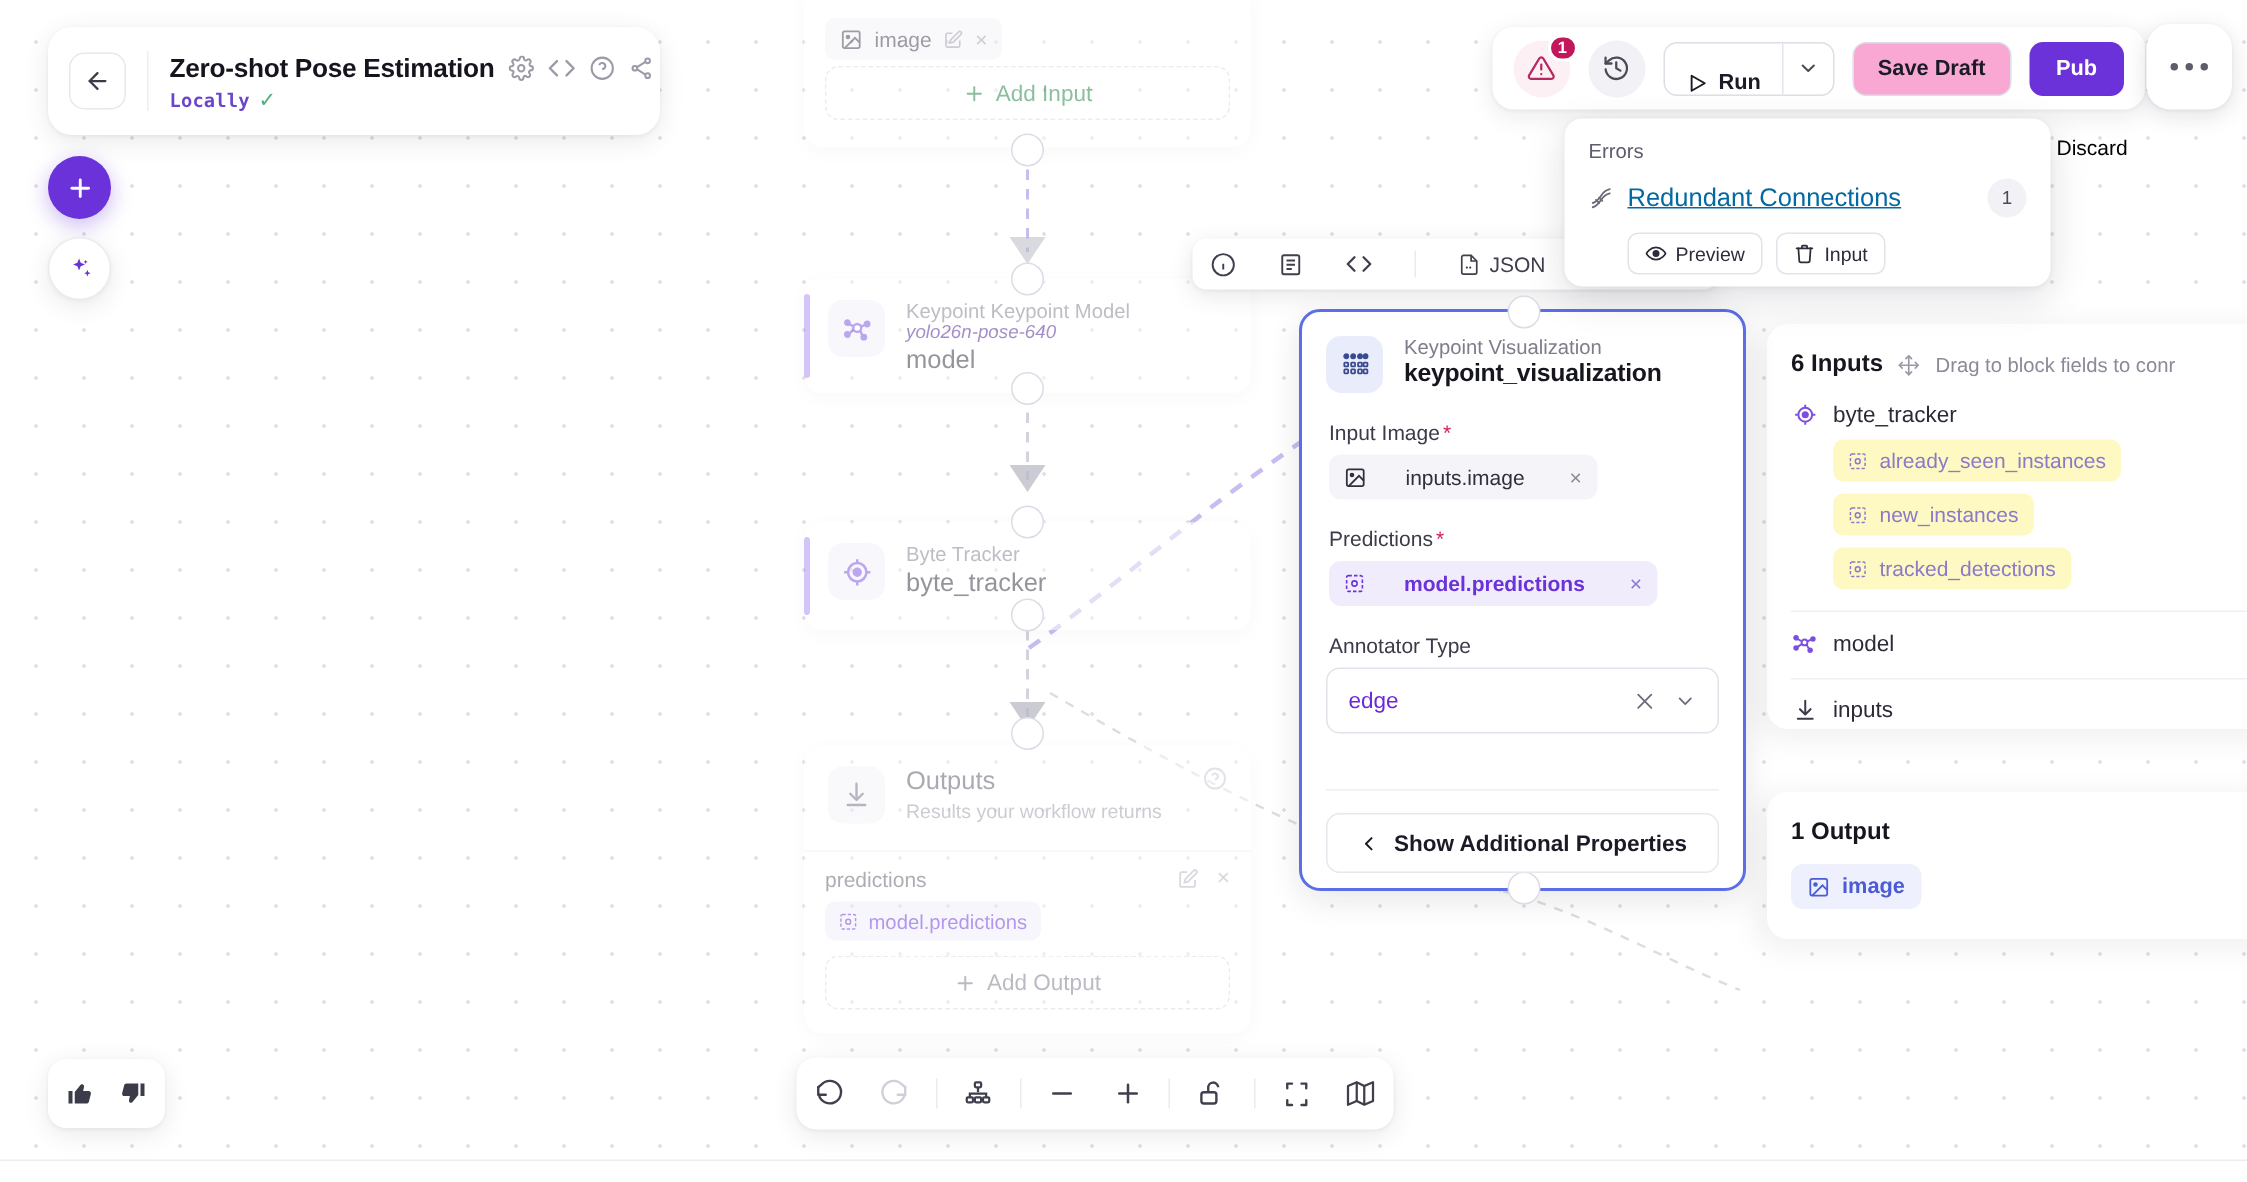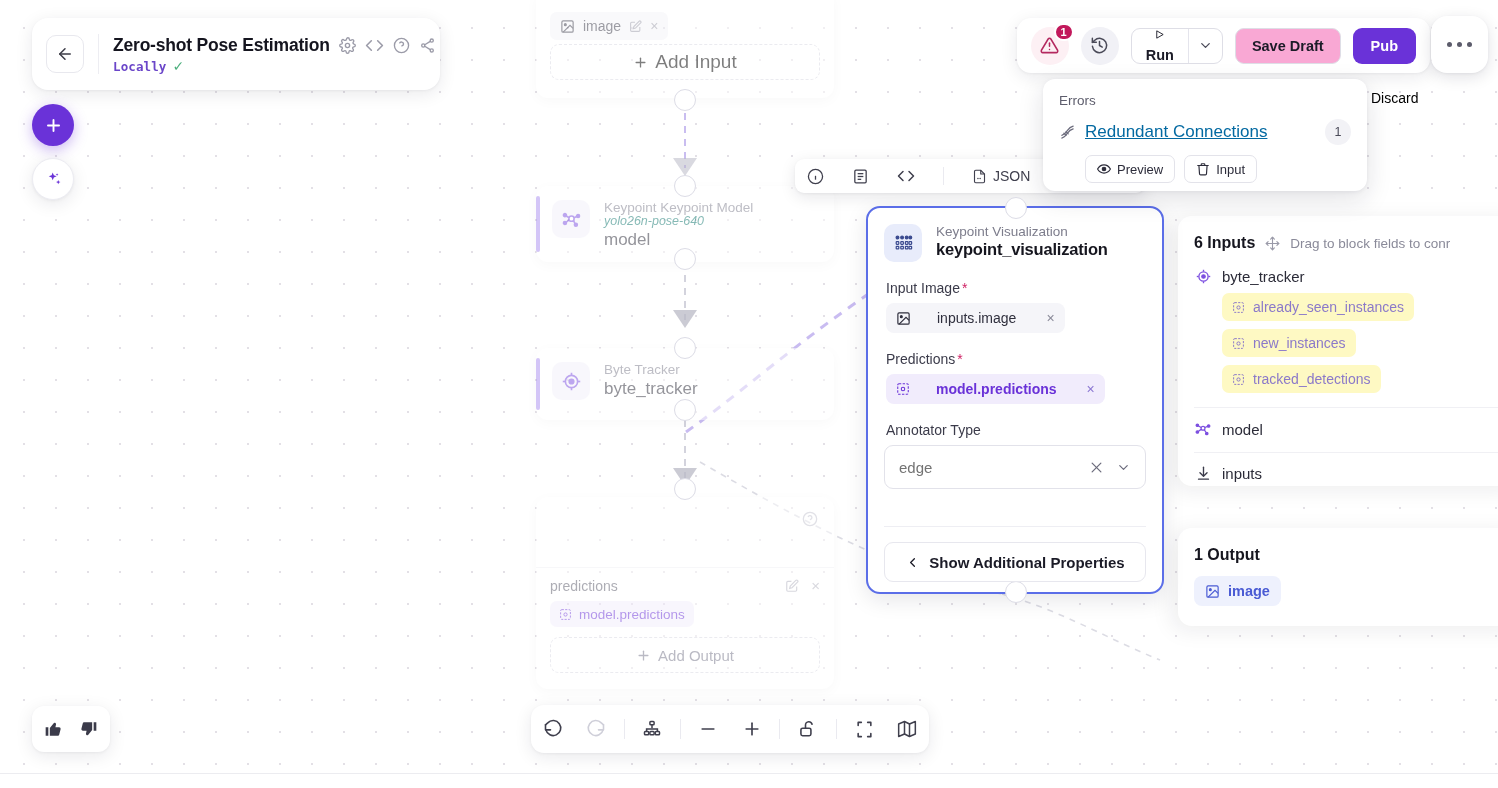--- a/index.html
+++ b/index.html
@@ -95,22 +95,22 @@
   #hist-btn {
     width:38px; height:38px; border-radius:50%; background:#f1f1f6;
     display:flex; align-items:center; justify-content:center; color:#4a4a58;
     cursor:pointer;
   }
   #run-group {
     display:flex; align-items:stretch; height:36px;
     border:1px solid #dedee6; border-radius:9px; overflow:hidden; background:#fff;
   }
   #run-btn {
-    display:flex; align-items:center; gap:7px; padding:0 14px;
-    font-size:14.5px; font-weight:600; color:#1b1b27; cursor:pointer;flex-direction:column;
+    display:flex; align-items:flex-end; gap:7px; padding:0 14px;
+    font-size:14.5px; font-weight:600; color:#1b1b27; cursor:pointer;
   }
   #run-caret {
     width:34px; border-left:1px solid #e4e4ec;
     display:flex; align-items:center; justify-content:center; color:#4a4a58;
     cursor:pointer;
   }
   #save-draft {
     height:36px; padding:0 16px; border:1px solid #dedee6; border-radius:9px;
     background:#f9a8d4; font-size:14.5px; font-weight:600; color:#1b1b27;
     display:flex; align-items:center; cursor:pointer;
@@ -164,35 +164,35 @@
     position:absolute; left:0; top:10px; bottom:10px; width:4px;
     border-radius:4px; background:#a98df0;
   }
   .node-head { display:flex; align-items:flex-start; gap:14px; padding:14px 16px; }
   .node-ico {
     width:38px; height:38px; border-radius:10px; background:#f3f1fb;
     display:flex; align-items:center; justify-content:center; color:#7c4fe0;
     flex:none;
   }
   .node-type { font-size:13.5px; color:#7d7d8c; }
-  .node-sub { font-size:12.5px; color:#0f766e; font-style:italic; margin-top:-1px; }
+  .node-sub { font-size:12.5px; color:#4c1d95; font-style:italic; margin-top:-1px; }
   .node-name { font-size:17px; color:#2b2b38; margin-top:2px; }
 
   #node-image { left:536px; top:-10px; width:298px; height:108px; }
   #image-chip {
     position:absolute; left:14px; top:22px; height:28px; padding:0 10px;
     background:#f4f4f8; border-radius:7px; display:flex; align-items:center;
     gap:8px; font-size:14px; color:#3b3b4a;
   }
   .chip-x { color:#9a9aa8; cursor:pointer; font-size:14px; }
   #add-input {
     position:absolute; left:14px; top:54px; right:14px; height:36px;
     border:1px dashed #d8d8e2; border-radius:9px; display:flex;
     align-items:center; justify-content:center; gap:7px;
-    font-size:19px; color:#000000; cursor:pointer;
+    font-size:15px; color:#15803d; cursor:pointer;
   }
 
   #node-model { left:536px; top:186px; width:298px; height:76px; }
   #node-tracker { left:536px; top:348px; width:298px; height:72px; }
 
   #node-outputs { left:536px; top:497px; width:298px; height:192px; }
   #outputs-divider { position:absolute; left:0; right:0; top:70px; height:1px; background:#f0f0f4; }
   #out-q {
     position:absolute; right:16px; top:14px; color:#c4c4d0; cursor:pointer;
   }
@@ -248,21 +248,21 @@
   .req { color:#cf2264; margin-left:2px; }
   .bp-chip {
     margin-left:18px; height:30px; padding:0 10px; border-radius:8px;
     display:inline-flex; align-items:center; gap:26px; font-size:14px;
   }
   .bp-chip.grey { background:#f5f5f9; color:#2f2f3d; }
   .bp-chip.purple { background:#f1ecfc; color:#6a32d8; font-weight:600; }
   #annot-select {
     margin:7px 16px 0 16px; height:44px; border:1px solid #e2e2ea;
     border-radius:9px; display:flex; align-items:center; padding:0 14px;
-    font-size:15px; color:#737373; cursor:pointer;
+    font-size:15px; color:#6d28d9; cursor:pointer;
   }
   #annot-value { flex:1; }
   .sel-ic { color:#6b6b7c; margin-left:12px; cursor:pointer; display:flex; }
   #bp-divider { position:absolute; left:16px; right:16px; top:318px; height:1px; background:#eeeef3; }
   #show-props {
     position:absolute; left:16px; right:16px; top:334px; height:40px;
     border:1px solid #e7e7ee; border-radius:9px; background:#fff;
     display:flex; align-items:center; justify-content:center; gap:9px;
     font-size:15px; font-weight:600; color:#1b1b27; cursor:pointer;
   }
@@ -557,20 +557,33 @@
       <div>
         <div class="node-type">Byte Tracker</div>
         <div class="node-name">byte_tracker</div>
       </div>
     </div>
   </div>
   <div class="port" style="left:674px; top:337px;"></div>
   <div class="port" style="left:674px; top:399px;"></div>
 
   <div class="node" id="node-outputs">
+    <div class="node-head">
+      <div class="node-ico" style="background:#f4f4f8;color:#6e6e80;">
+        <svg width="20" height="20" viewBox="0 0 24 24" fill="none" stroke="currentColor" stroke-width="1.9" stroke-linecap="round" stroke-linejoin="round">
+            <line x1="12" y1="3" x2="12" y2="15"></line>
+            <polyline points="7 11 12 16 17 11"></polyline>
+            <line x1="5" y1="20" x2="19" y2="20"></line>
+          </svg>
+      </div>
+      <div>
+        <div style="font-size:17px;color:#57576a;">Outputs</div>
+        <div style="font-size:13px;color:#9a9aa8;margin-top:2px;">Results your workflow returns</div>
+      </div>
+    </div>
     <div id="out-q">
       <svg width="16" height="16" viewBox="0 0 24 24" fill="none" stroke="currentColor" stroke-width="1.9">
           <circle cx="12" cy="12" r="10"></circle>
           <path d="M9.1 9a3 3 0 0 1 5.8 1c0 2-3 3-3 3"></path>
           <line x1="12" y1="17" x2="12" y2="17.01"></line>
         </svg>
     </div>
     <div id="outputs-divider"></div>
     <div id="out-field">
       <span id="out-field-name">predictions</span>

